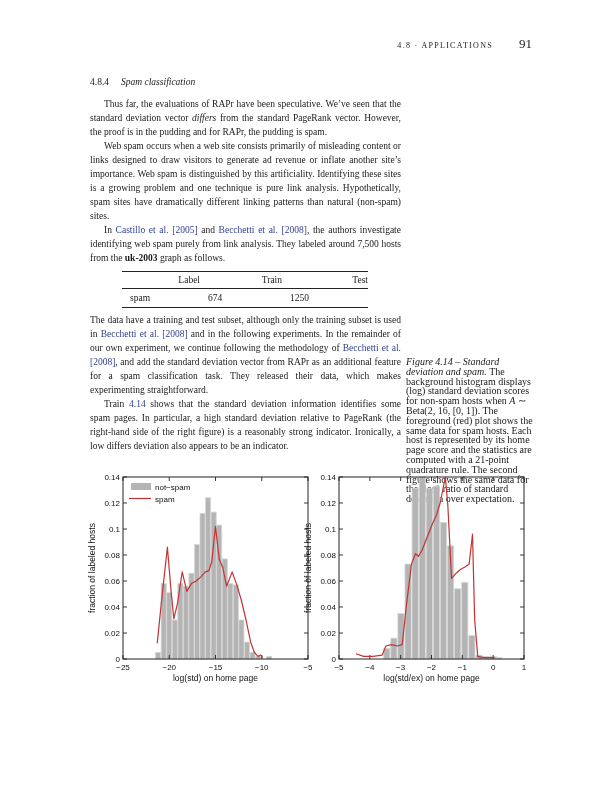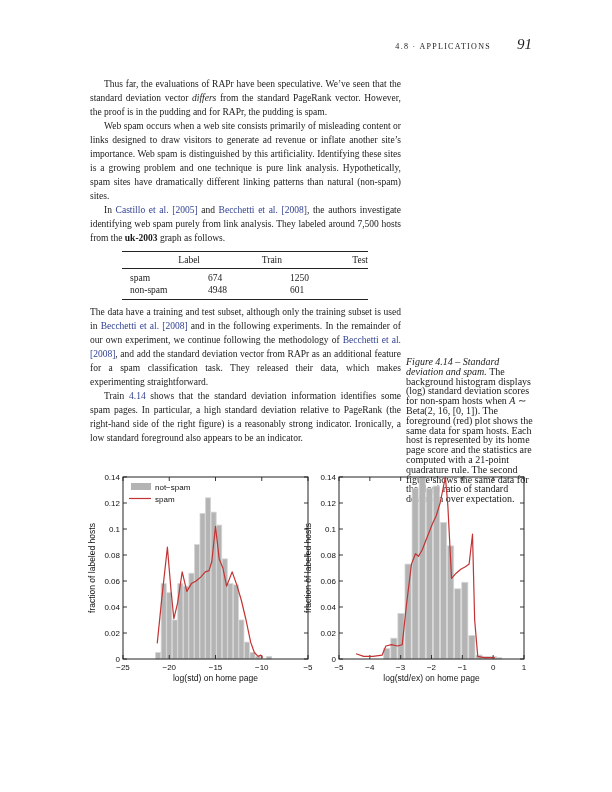--- a/index.html
+++ b/index.html
@@ -1,20 +1,20 @@
 <!DOCTYPE html>
 <html><head>
 <meta charset="utf-8">
 <style>
   html,body{margin:0;padding:0;background:#ffffff;}
   .page{position:relative;width:612px;height:792px;background:#fff;overflow:hidden;
         font-family:"Liberation Serif", serif;color:#1a1a1a;}
   .running-header{position:absolute;top:36px;right:80px;display:flex;align-items:baseline;gap:26px;
         font-size:8px;letter-spacing:1.3px;color:#1a1a1a;}
-  .running-header .pagenum{font-size:15px;letter-spacing:0;font-style:italic;}
+  .running-header .pagenum{font-size:13px;letter-spacing:0;}
   .column{position:absolute;left:90px;top:77px;width:311px;}
   .sec-heading{display:flex;gap:12px;font-size:9.5px;margin:0 0 10px 0;}
   .sec-heading .title{font-style:italic;}
   .column p{margin:0;font-size:9.5px;line-height:14px;text-align:justify;text-indent:14px;}
   .column p.noindent{text-indent:0;}
   .run-i{font-style:italic;}
   .run-b{font-weight:bold;}
   .run-cite{color:#2e3f8f;}
   table.data{border-collapse:collapse;margin:6px 0 5px 32px;width:246px;font-size:9.5px;}
   table.data thead th{text-align:right;font-weight:normal;padding:3px 0 3px 8px;
@@ -33,20 +33,24 @@
 <body>
 
 <div class="page">
 
   <div class="running-header">
     <span>4.8 · APPLICATIONS</span>
     <span class="pagenum">91</span>
   </div>
 
   <div class="column">
+    <div class="sec-heading">
+      <span class="num">4.8.4</span>
+      <span class="title">Spam classification</span>
+    </div>
 
     <p><span>Thus far, the evaluations of RAPr have been speculative. We’ve seen that the standard deviation vector </span><span class="run-i">differs</span><span> from the standard PageRank vector. However, the proof is in the pudding and for RAPr, the pudding is spam.</span></p>
     <p><span>Web spam occurs when a web site consists primarily of misleading content or links designed to draw visitors to generate ad revenue or inflate another site’s importance. Web spam is distinguished by this artificiality. Identifying these sites is a growing problem and one technique is pure link analysis. Hypothetically, spam sites have dramatically different linking patterns than natural (non-spam) sites.</span></p>
     <p><span>In </span><span class="run-cite">Castillo et al. [2005]</span><span> and </span><span class="run-cite">Becchetti et al. [2008]</span><span>, the authors investigate identifying web spam purely from link analysis. They labeled around 7,500 hosts from the </span><span class="run-b">uk-2003</span><span> graph as follows.</span></p>
 
     <table class="data">
       <colgroup>
           <col class="c1">
           <col class="c2">
           <col class="c3">
@@ -57,30 +61,25 @@
             <th>Train</th>
             <th>Test</th>
           </tr>
         </thead>
       <tbody>
           <tr>
             <td>spam</td>
             <td>674</td>
             <td>1250</td>
           </tr>
-          <tr>
-            <td>non-spam</td>
-            <td>4948</td>
-            <td>601</td>
-          </tr>
         </tbody>
     </table>
 
     <p class="noindent"><span>The data have a training and test subset, although only the training subset is used in </span><span class="run-cite">Becchetti et al. [2008]</span><span> and in the following experiments. In the remainder of our own experiment, we continue following the methodology of </span><span class="run-cite">Becchetti et al. [2008]</span><span>, and add the standard deviation vector from RAPr as an additional feature for a spam classification task. They released their data, which makes experimenting straightforward.</span></p>
-    <p><span>Train </span><span class="run-cite">4.14</span><span> shows that the standard deviation information identifies some spam pages. In particular, a high standard deviation relative to PageRank (the right-hand side of the right figure) is a reasonably strong indicator. Ironically, a low standard foreground also appears to be an indicator.</span></p>
+    <p><span>Train </span><span class="run-cite">4.14</span><span> shows that the standard deviation information identifies some spam pages. In particular, a high standard deviation relative to PageRank (the right-hand side of the right figure) is a reasonably strong indicator. Ironically, a low differs deviation also appears to be an indicator.</span></p>
   </div>
 
   <div class="margin-note"><span class="run-i">Figure 4.14 – Standard deviation and spam.</span><span> The background histogram displays (log) standard deviation scores for non-spam hosts when </span><span class="run-i">A</span><span> ∼ Beta(2, 16, [0, 1]). The foreground (red) plot shows the same data for spam hosts. Each host is represented by its home page score and the statistics are computed with a 21-point quadrature rule. The second figure shows the same data for the (log) ratio of standard deviation over expectation.</span></div>
 
   <svg class="chart" style="left:86px;top:469px;" width="228" height="232">
       <g>
         <rect x="69.60625" y="183.5" width="5.0875" height="6.5" fill="#b4b4b4" stroke="#d6d6d6" stroke-width="0.8"></rect>
         <rect x="75.15624999999999" y="114.60000000000001" width="5.0875" height="75.39999999999999" fill="#b4b4b4" stroke="#d6d6d6" stroke-width="0.8"></rect>
         <rect x="80.70625" y="123.70000000000002" width="5.0875" height="66.29999999999998" fill="#b4b4b4" stroke="#d6d6d6" stroke-width="0.8"></rect>
         <rect x="86.25625000000001" y="151" width="5.0875" height="39" fill="#b4b4b4" stroke="#d6d6d6" stroke-width="0.8"></rect>

